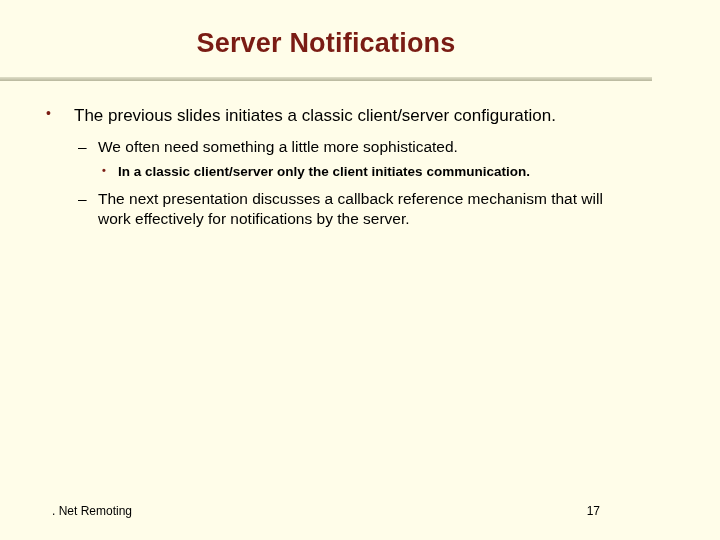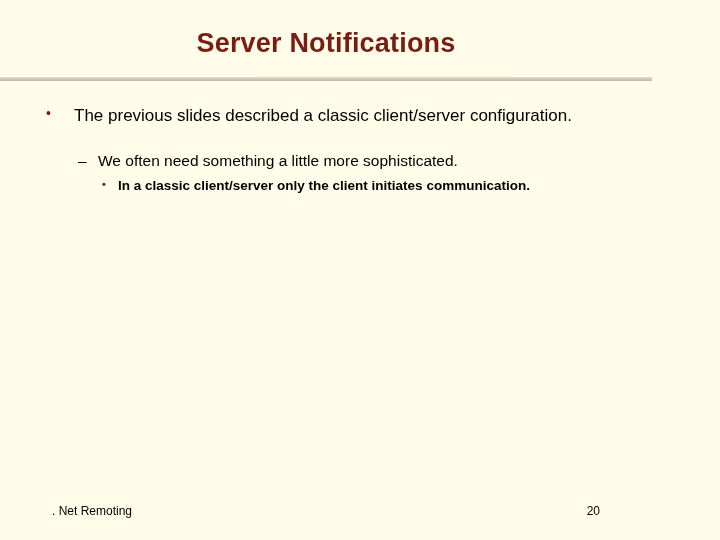--- a/index.html
+++ b/index.html
@@ -42,21 +42,21 @@
   }
   .lvl1 > li::before {
     content: "•";
     position: absolute;
     left: 6px;
     top: 0;
     color: #7a1c14;
     font-size: 14px;
   }
   .lvl2 {
-    margin-top: 24px;
+    margin-top: 10px;
   }
   .lvl2 > li {
     position: relative;
     padding-left: 24px;
     font-size: 15.5px;
     line-height: 1.3;
     margin-bottom: 8px;
     font-weight: normal;
   }
   .lvl2 > li::before {
@@ -100,31 +100,34 @@
 </style>
 </head>
 <body>
 
 <div class="slide">
   <h1 class="title">Server Notifications</h1>
   <hr class="rule">
 
   <ul class="lvl1">
     <li>
-      <span>The previous slides described a classic client/server configuration.</span>
+      <span>The previous slides initiates a classic client/server configuration.</span>
       <ul class="lvl2">
         <li>
           <span>We often need something a little more sophisticated.</span>
           <ul class="lvl3">
             <li>
               <span>In a classic client/server only the client initiates communication.</span>
             </li>
           </ul>
         </li>
+        <li>
+          <span>The next presentation discusses a callback reference mechanism that will work effectively for notifications by the server.</span>
+        </li>
       </ul>
     </li>
   </ul>
 
   <div class="footer">
     <span>. Net Remoting</span>
-    <span>20</span>
+    <span>17</span>
   </div>
 </div>
 
 </body></html>

